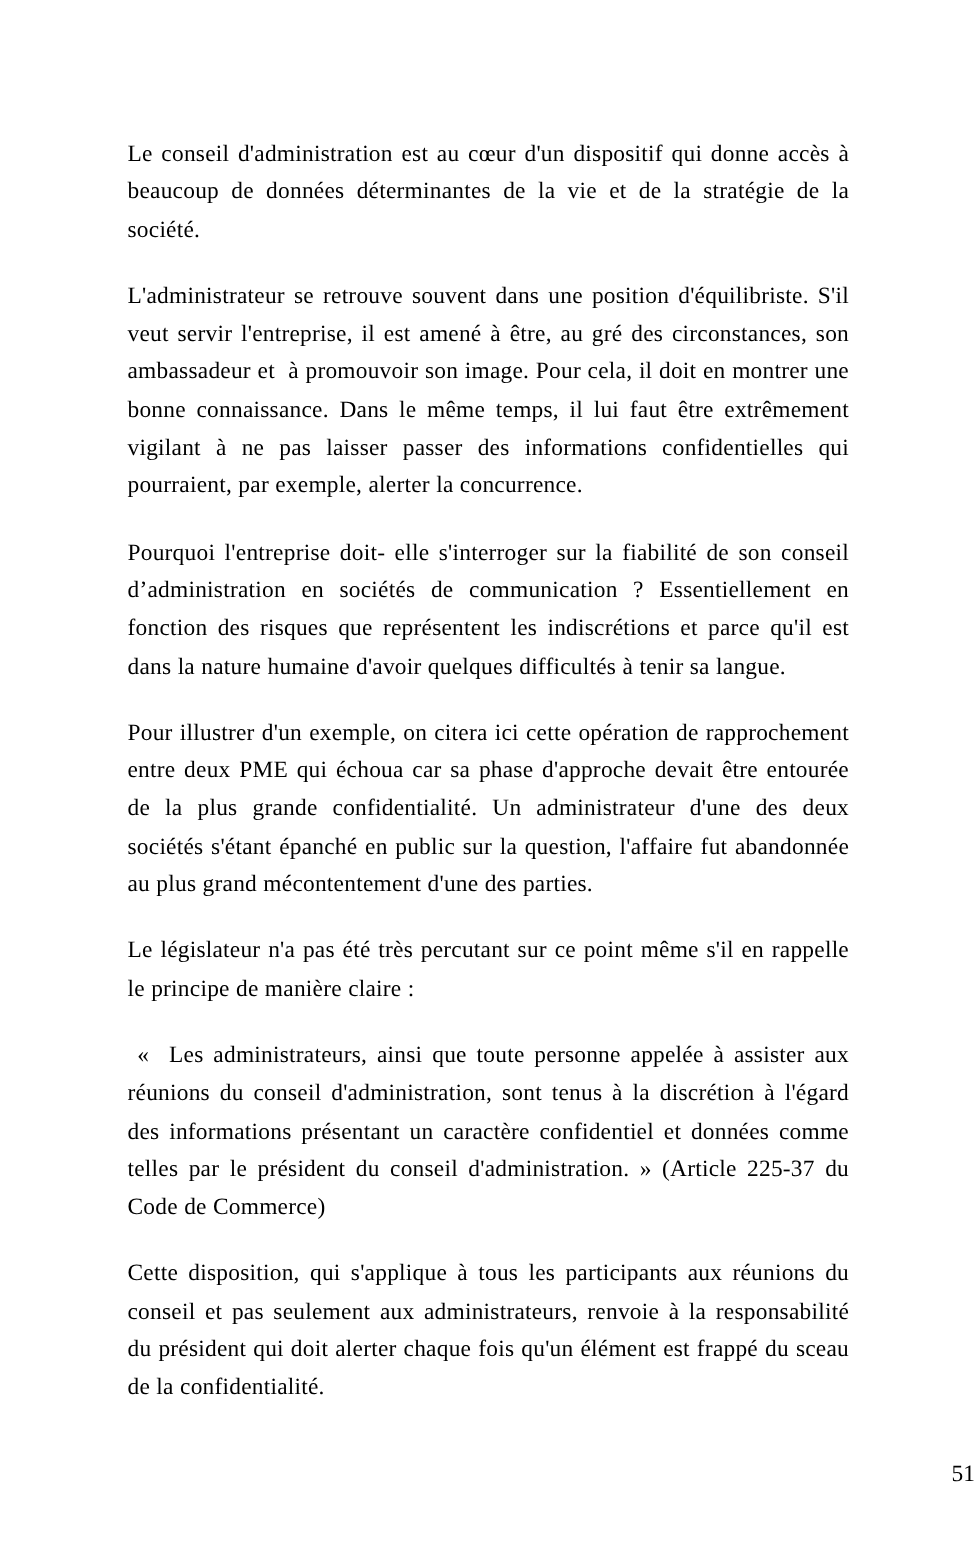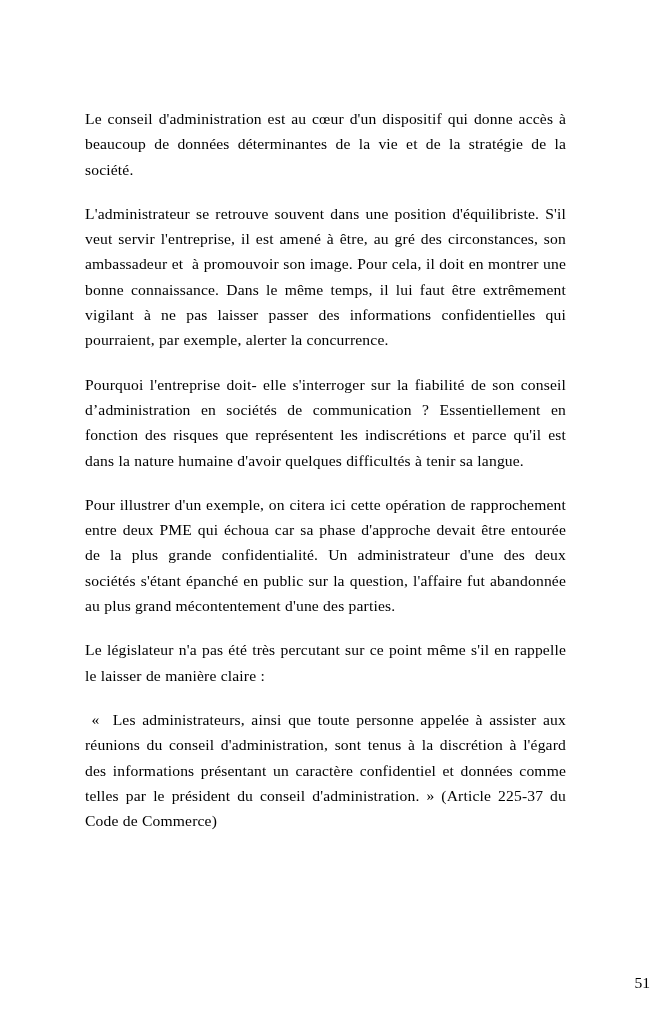--- a/index.html
+++ b/index.html
@@ -21,21 +21,20 @@
     background: #ffffff;
     overflow: hidden;
     margin: 0 auto;
   }
 
   .text-column {
     position: absolute;
     left: 85px;
     top: 90px;
     width: 481px;
-    margin-top: 16px;
   }
 
   .para {
     margin: 0 0 19px 0;
     font-size: 15.6px;
     line-height: 25.3px;
     text-align: justify;
     text-justify: inter-word;
     letter-spacing: 0.01em;
     word-spacing: 0.01em;
@@ -67,22 +66,23 @@
   <div class="text-column">
 
     <p class="para">Le conseil d'administration est au cœur d'un dispositif qui donne accès à beaucoup de données déterminantes de la vie et de la stratégie de la société.</p>
 
     <p class="para">L'administrateur se retrouve souvent dans une position d'équilibriste. S'il veut servir l'entreprise, il est amené à être, au gré des circonstances, son ambassadeur et  à promouvoir son image. Pour cela, il doit en montrer une bonne connaissance. Dans le même temps, il lui faut être extrêmement vigilant à ne pas laisser passer des informations confidentielles qui pourraient, par exemple, alerter la concurrence.</p>
 
     <p class="para">Pourquoi l'entreprise doit- elle s'interroger sur la fiabilité de son conseil d’administration en sociétés de communication ? Essentiellement en fonction des risques que représentent les indiscrétions et parce qu'il est dans la nature humaine d'avoir quelques difficultés à tenir sa langue.</p>
 
     <p class="para">Pour illustrer d'un exemple, on citera ici cette opération de rapprochement entre deux PME qui échoua car sa phase d'approche devait être entourée de la plus grande confidentialité. Un administrateur d'une des deux sociétés s'étant épanché en public sur la question, l'affaire fut abandonnée au plus grand mécontentement d'une des parties.</p>
 
-    <p class="para">Le législateur n'a pas été très percutant sur ce point même s'il en rappelle le laisser de manière claire :</p>
+    <p class="para">Le législateur n'a pas été très percutant sur ce point même s'il en rappelle le principe de manière claire :</p>
 
     <p class="para quote"> «  Les administrateurs, ainsi que toute personne appelée à assister aux réunions du conseil d'administration, sont tenus à la discrétion à l'égard des informations présentant un caractère confidentiel et données comme telles par le président du conseil d'administration. » (Article 225-37 du Code de Commerce)</p>
 
+    <p class="para">Cette disposition, qui s'applique à tous les participants aux réunions du conseil et pas seulement aux administrateurs, renvoie à la responsabilité du président qui doit alerter chaque fois qu'un élément est frappé du sceau de la confidentialité.</p>
 
   </div>
 
   <div class="page-number">51</div>
 
 </div>
 
 </body></html>

